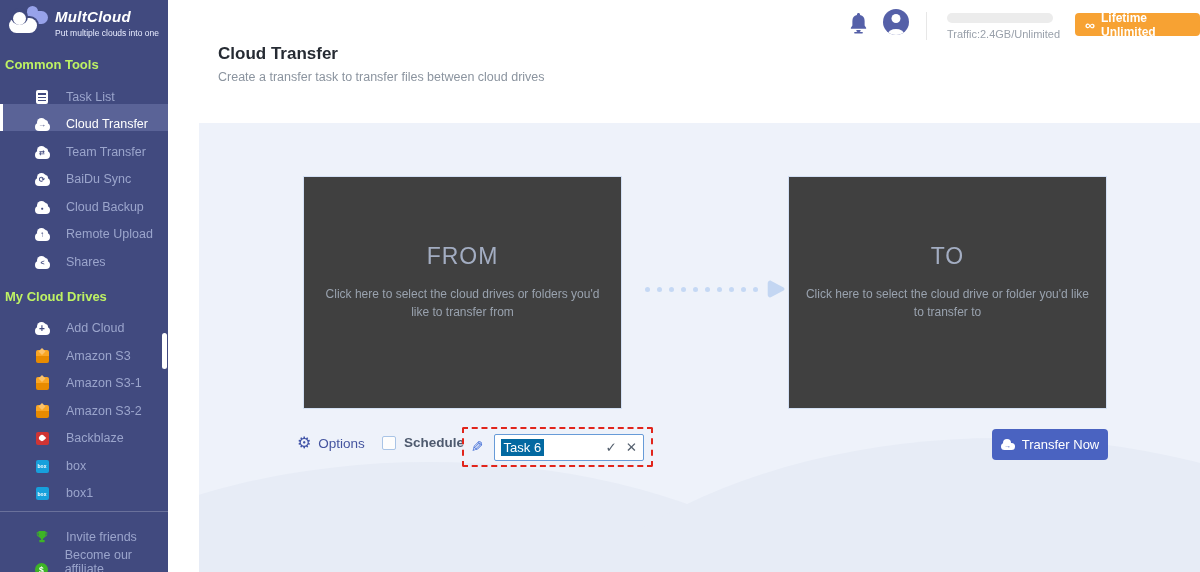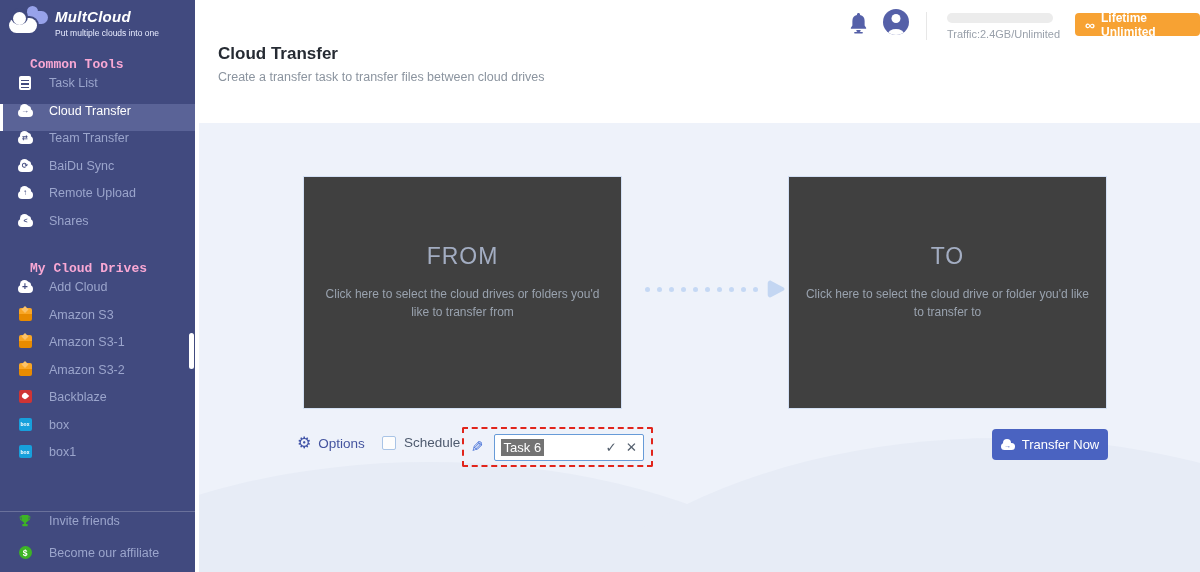--- a/index.html
+++ b/index.html
@@ -5,35 +5,35 @@
   :root{
     --side:#414a7f; --side-active:#5a6397; --side-label:#9ba5cc;
     --accent:#4a63c1; --main-bg:#eef2fa; --panel-border:#d3e0f4;
     --hint:#99a2ae; --badge:#f7a233; --red:#e1251b;
   }
   *{margin:0;padding:0;box-sizing:border-box;font-family:"Liberation Sans","DejaVu Sans",sans-serif;}
   html,body{width:1200px;height:572px;overflow:hidden;background:#fff;}
   .app{position:relative;width:1200px;height:572px;}
 
   
-  .sidebar{position:absolute;left:0;top:0;width:195px;height:572px;background:var(--side);z-index:5;}
+  .sidebar{position:absolute;left:0;top:0;width:168px;height:572px;background:var(--side);z-index:5;}
   .logo-row{display:flex;align-items:flex-start;padding:8px 8px 0 8px;height:50px;}
   .logo-ic{position:relative;width:42px;height:30px;flex:0 0 42px;}
   .lc{position:absolute;background:#97a2ea;border-radius:8px;}
   .lc.back{width:24px;height:13px;right:2px;top:3px;}
   .lc.back::before{content:"";position:absolute;width:11px;height:11px;background:inherit;border-radius:50%;left:3px;top:-5px;}
   .lc.front{width:28px;height:15px;left:1px;top:10px;background:#fff;box-shadow:0 0 0 2px var(--side);}
   .lc.front::before{content:"";position:absolute;width:13px;height:13px;background:inherit;border-radius:50%;left:4px;top:-6px;box-shadow:0 -2px 0 2px var(--side);}
   .logo-txt{margin-left:5px;}
   .brand{color:#fff;font-size:15px;font-weight:bold;font-style:italic;letter-spacing:.3px;}
   .tagline{color:#e8ecff;font-size:8.5px;margin-top:3px;}
-  .sec-title{color:#f9a8d4;font-size:13px;font-weight:bold;padding-left:30px;height:22px;line-height:22px;font-family:Liberation Mono, monospace;}
+  .sec-title{color:#bef264;font-size:13px;font-weight:bold;padding-left:5px;height:22px;line-height:22px;}
   .sec-title.first{margin-top:4px;}
   .sec-title.second{margin-top:17px;}
-  .srow{display:flex;align-items:flex-start;height:27.5px;padding-left:14px;position:relative;cursor:pointer;}
+  .srow{display:flex;align-items:flex-end;height:27.5px;padding-left:31px;position:relative;cursor:pointer;}
   .srow .sic{width:22px;display:flex;justify-content:center;align-items:center;position:relative;}
   .srow .slb{margin-left:13px;font-size:12.5px;color:var(--side-label);}
   .srow.active{background:var(--side-active);}
   .srow.active::before{content:"";position:absolute;left:0;top:0;bottom:0;width:3px;background:#fff;}
   .srow.active .slb{color:#fff;}
   
   .ccl{position:relative;width:15px;height:8px;background:#fff;border-radius:5px;margin-top:5px;}
   .ccl::before{content:"";position:absolute;width:9px;height:9px;background:#fff;border-radius:50%;left:2px;top:-5px;}
   .ccl::after{content:"";position:absolute;width:6px;height:6px;background:#fff;border-radius:50%;right:2px;top:-3px;}
   .ov{position:absolute;left:50%;top:56%;transform:translate(-50%,-50%);font-style:normal;font-weight:bold;font-size:8px;color:var(--side);line-height:1;z-index:2;}
@@ -94,27 +94,27 @@
   .panel-hint{margin-top:15px;font-size:12px;color:var(--hint);text-align:center;width:290px;line-height:1.5;}
 
   .arrow{position:absolute;left:446px;top:279px;display:flex;align-items:center;gap:7px;z-index:1;}
   .dot{width:5px;height:5px;border-radius:50%;background:#c5d8f4;}
 
   .opt{position:absolute;left:98px;top:435px;display:flex;align-items:center;gap:7px;z-index:2;cursor:pointer;}
   .opt .gear{color:#4154a8;font-size:16px;line-height:1;}
   .opt .olb{color:#44549f;font-size:13.5px;}
   .sched{position:absolute;left:183px;top:435px;display:flex;align-items:center;gap:8px;z-index:2;}
   .sched input{width:14px;height:14px;accent-color:#fff;border:1px solid #a9c4e6;appearance:none;background:#fdfdfd;border-radius:2px;cursor:pointer;}
-  .sched .slb2{color:#4e5a6e;font-size:13.5px;}
+  .sched .slb2{color:#4e5a6e;font-size:13.5px;font-weight:bold;}
   .task-edit{position:absolute;left:263px;top:427px;width:191px;height:40px;border:2px dashed var(--red);border-radius:2px;
     display:flex;align-items:center;padding:0 7px;z-index:2;background:transparent;}
   .pencil{color:#3e6bd6;font-size:15px;transform:scaleX(-1);display:inline-block;}
   .task-input{margin-left:10px;flex:1;height:27px;border:1px solid #679bd8;border-radius:2px;background:#fff;
     display:flex;align-items:center;padding:0 6px;cursor:text;}
-  .task-val{background:#737373;color:#fff;font-size:13px;padding:1px 3px;}
+  .task-val{background:#0369a1;color:#fff;font-size:13px;padding:1px 3px;}
   .spacer{flex:1;}
   .tick{color:#55606e;font-size:13.5px;font-weight:bold;margin-right:9px;cursor:pointer;}
   .cross{color:#55606e;font-size:13.5px;font-weight:bold;cursor:pointer;}
   .transfer-btn{position:absolute;left:793px;top:429px;width:116px;height:31px;background:var(--accent);border:none;border-radius:4px;
     display:flex;align-items:center;justify-content:center;gap:7px;color:#fff;font-size:13px;z-index:2;cursor:pointer;}
   .bcl{position:relative;width:14px;height:7px;background:#fff;border-radius:4px;margin-top:4px;}
   .bcl::before{content:"";position:absolute;width:8px;height:8px;background:#fff;border-radius:50%;left:2px;top:-4px;}
   .bcl::after{content:"\2192";position:absolute;left:50%;top:30%;transform:translate(-50%,-50%);font-size:7px;font-weight:bold;color:var(--accent);}
 </style>
 </head>
@@ -159,20 +159,27 @@
     <div class="srow">
       <span class="sic">
           <span class="ccl"></span>
           <i class="ov ov-sync"></i>
         </span>
       <span class="slb">BaiDu Sync</span>
     </div>
     <div class="srow">
       <span class="sic">
           <span class="ccl"></span>
+          <i class="ov ov-lock"></i>
+        </span>
+      <span class="slb">Cloud Backup</span>
+    </div>
+    <div class="srow">
+      <span class="sic">
+          <span class="ccl"></span>
           <i class="ov ov-up"></i>
         </span>
       <span class="slb">Remote Upload</span>
     </div>
     <div class="srow">
       <span class="sic">
           <span class="ccl"></span>
           <i class="ov ov-share"></i>
         </span>
       <span class="slb">Shares</span>

